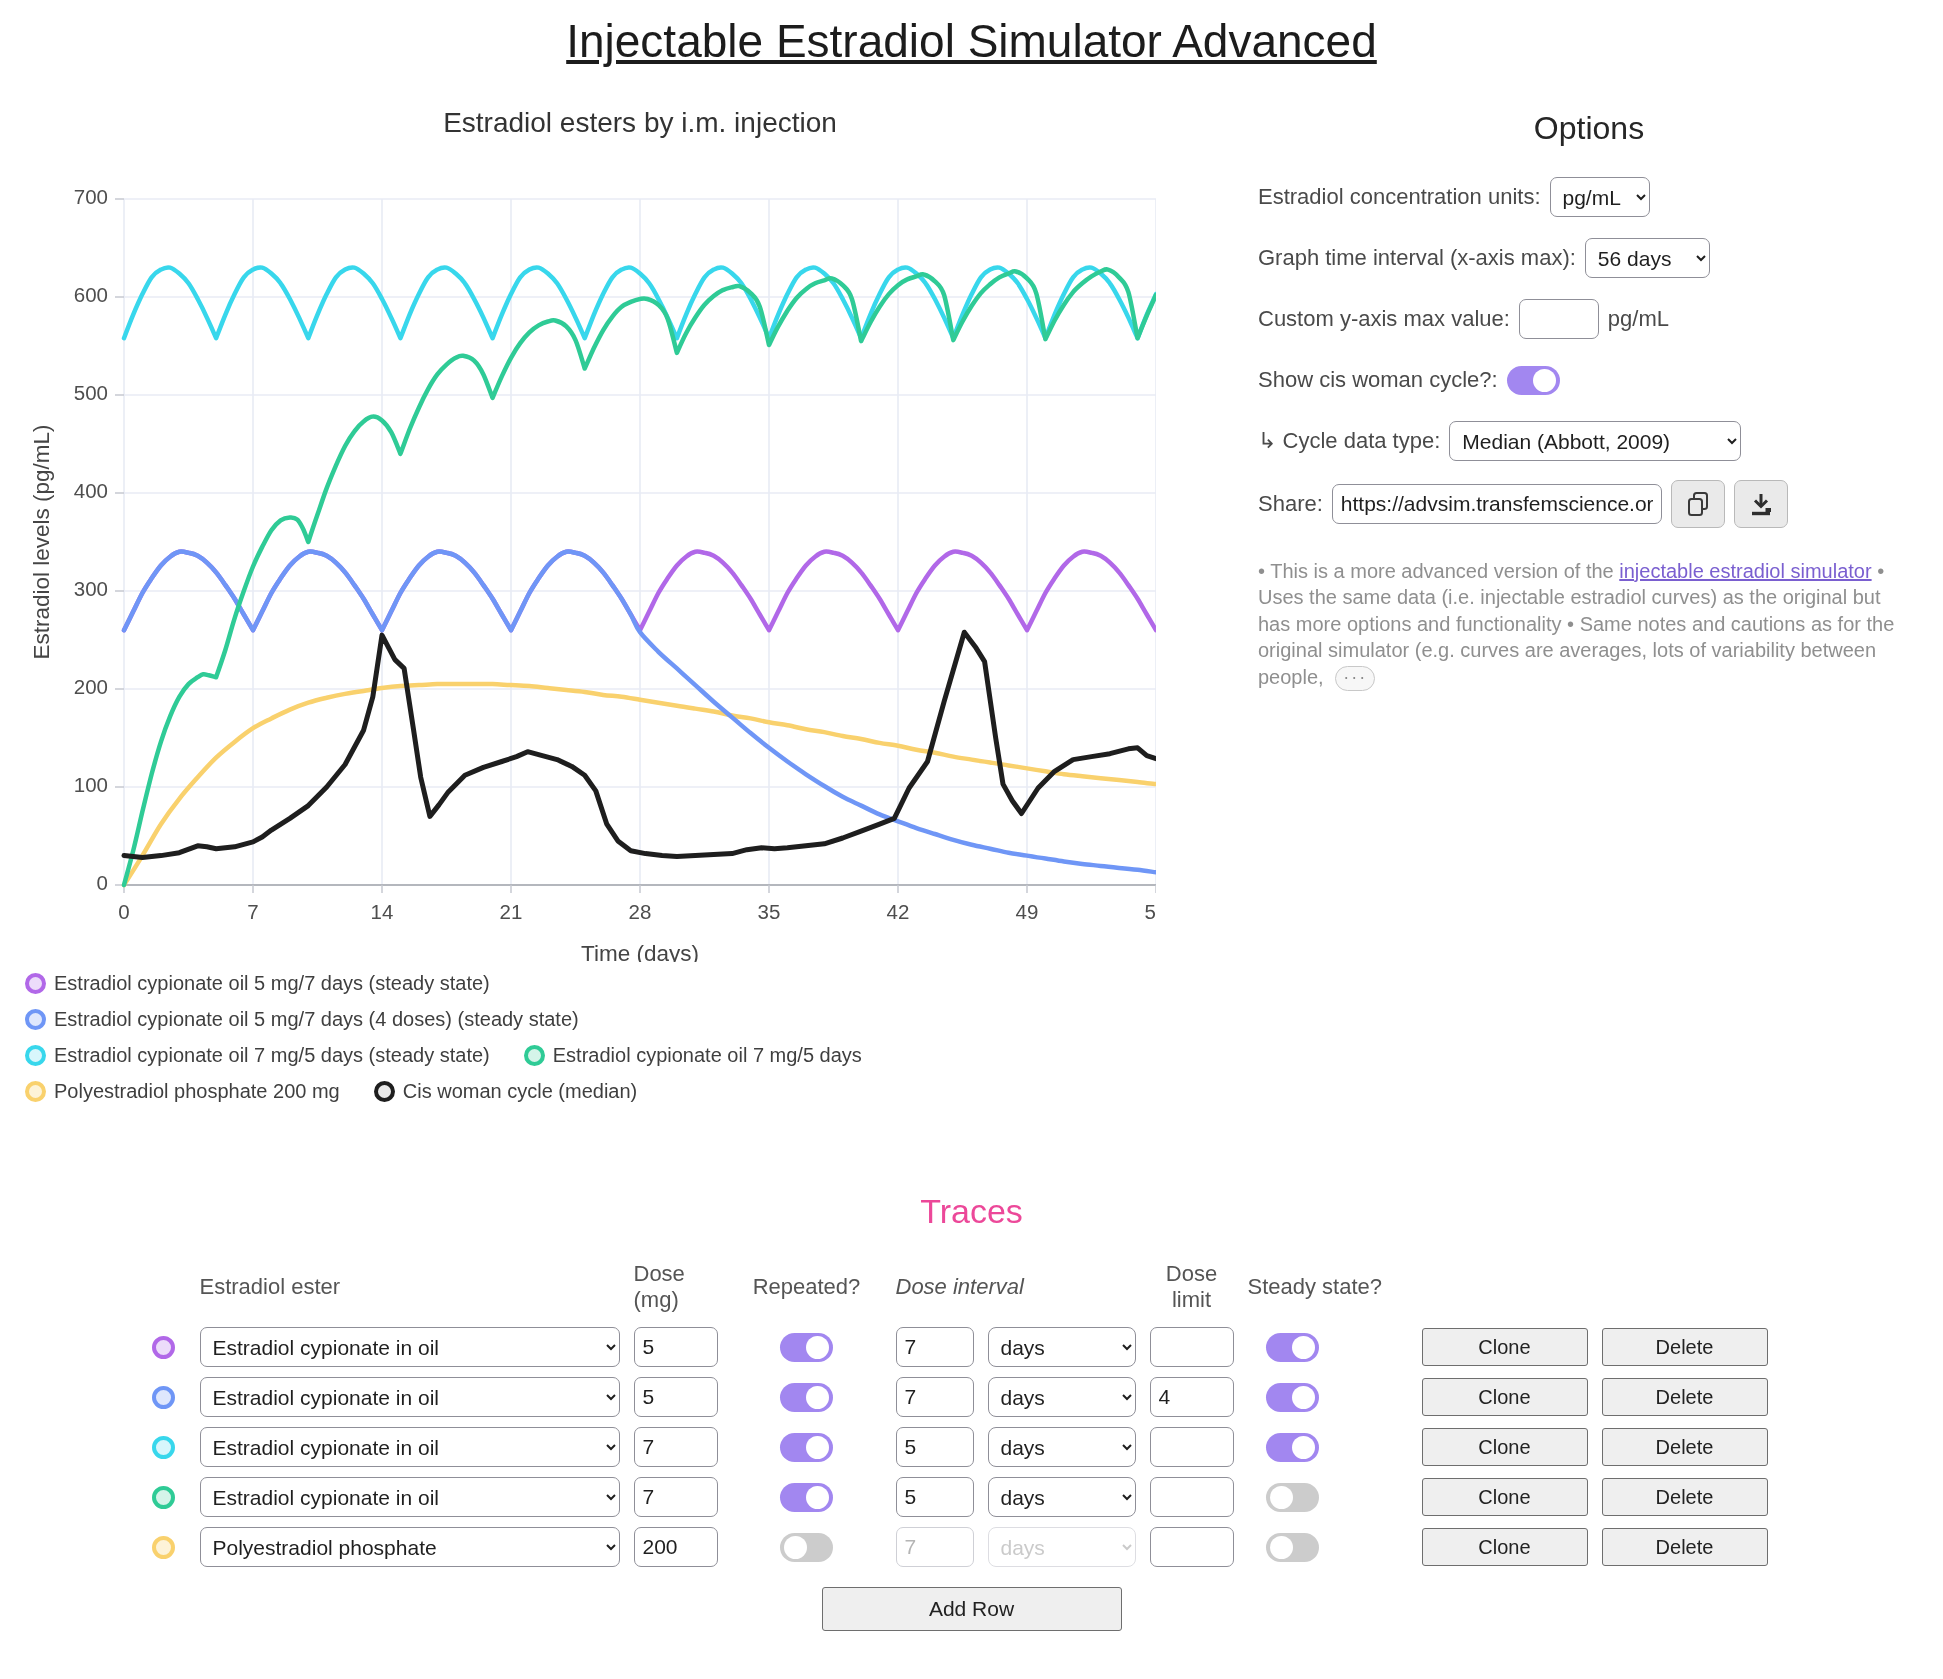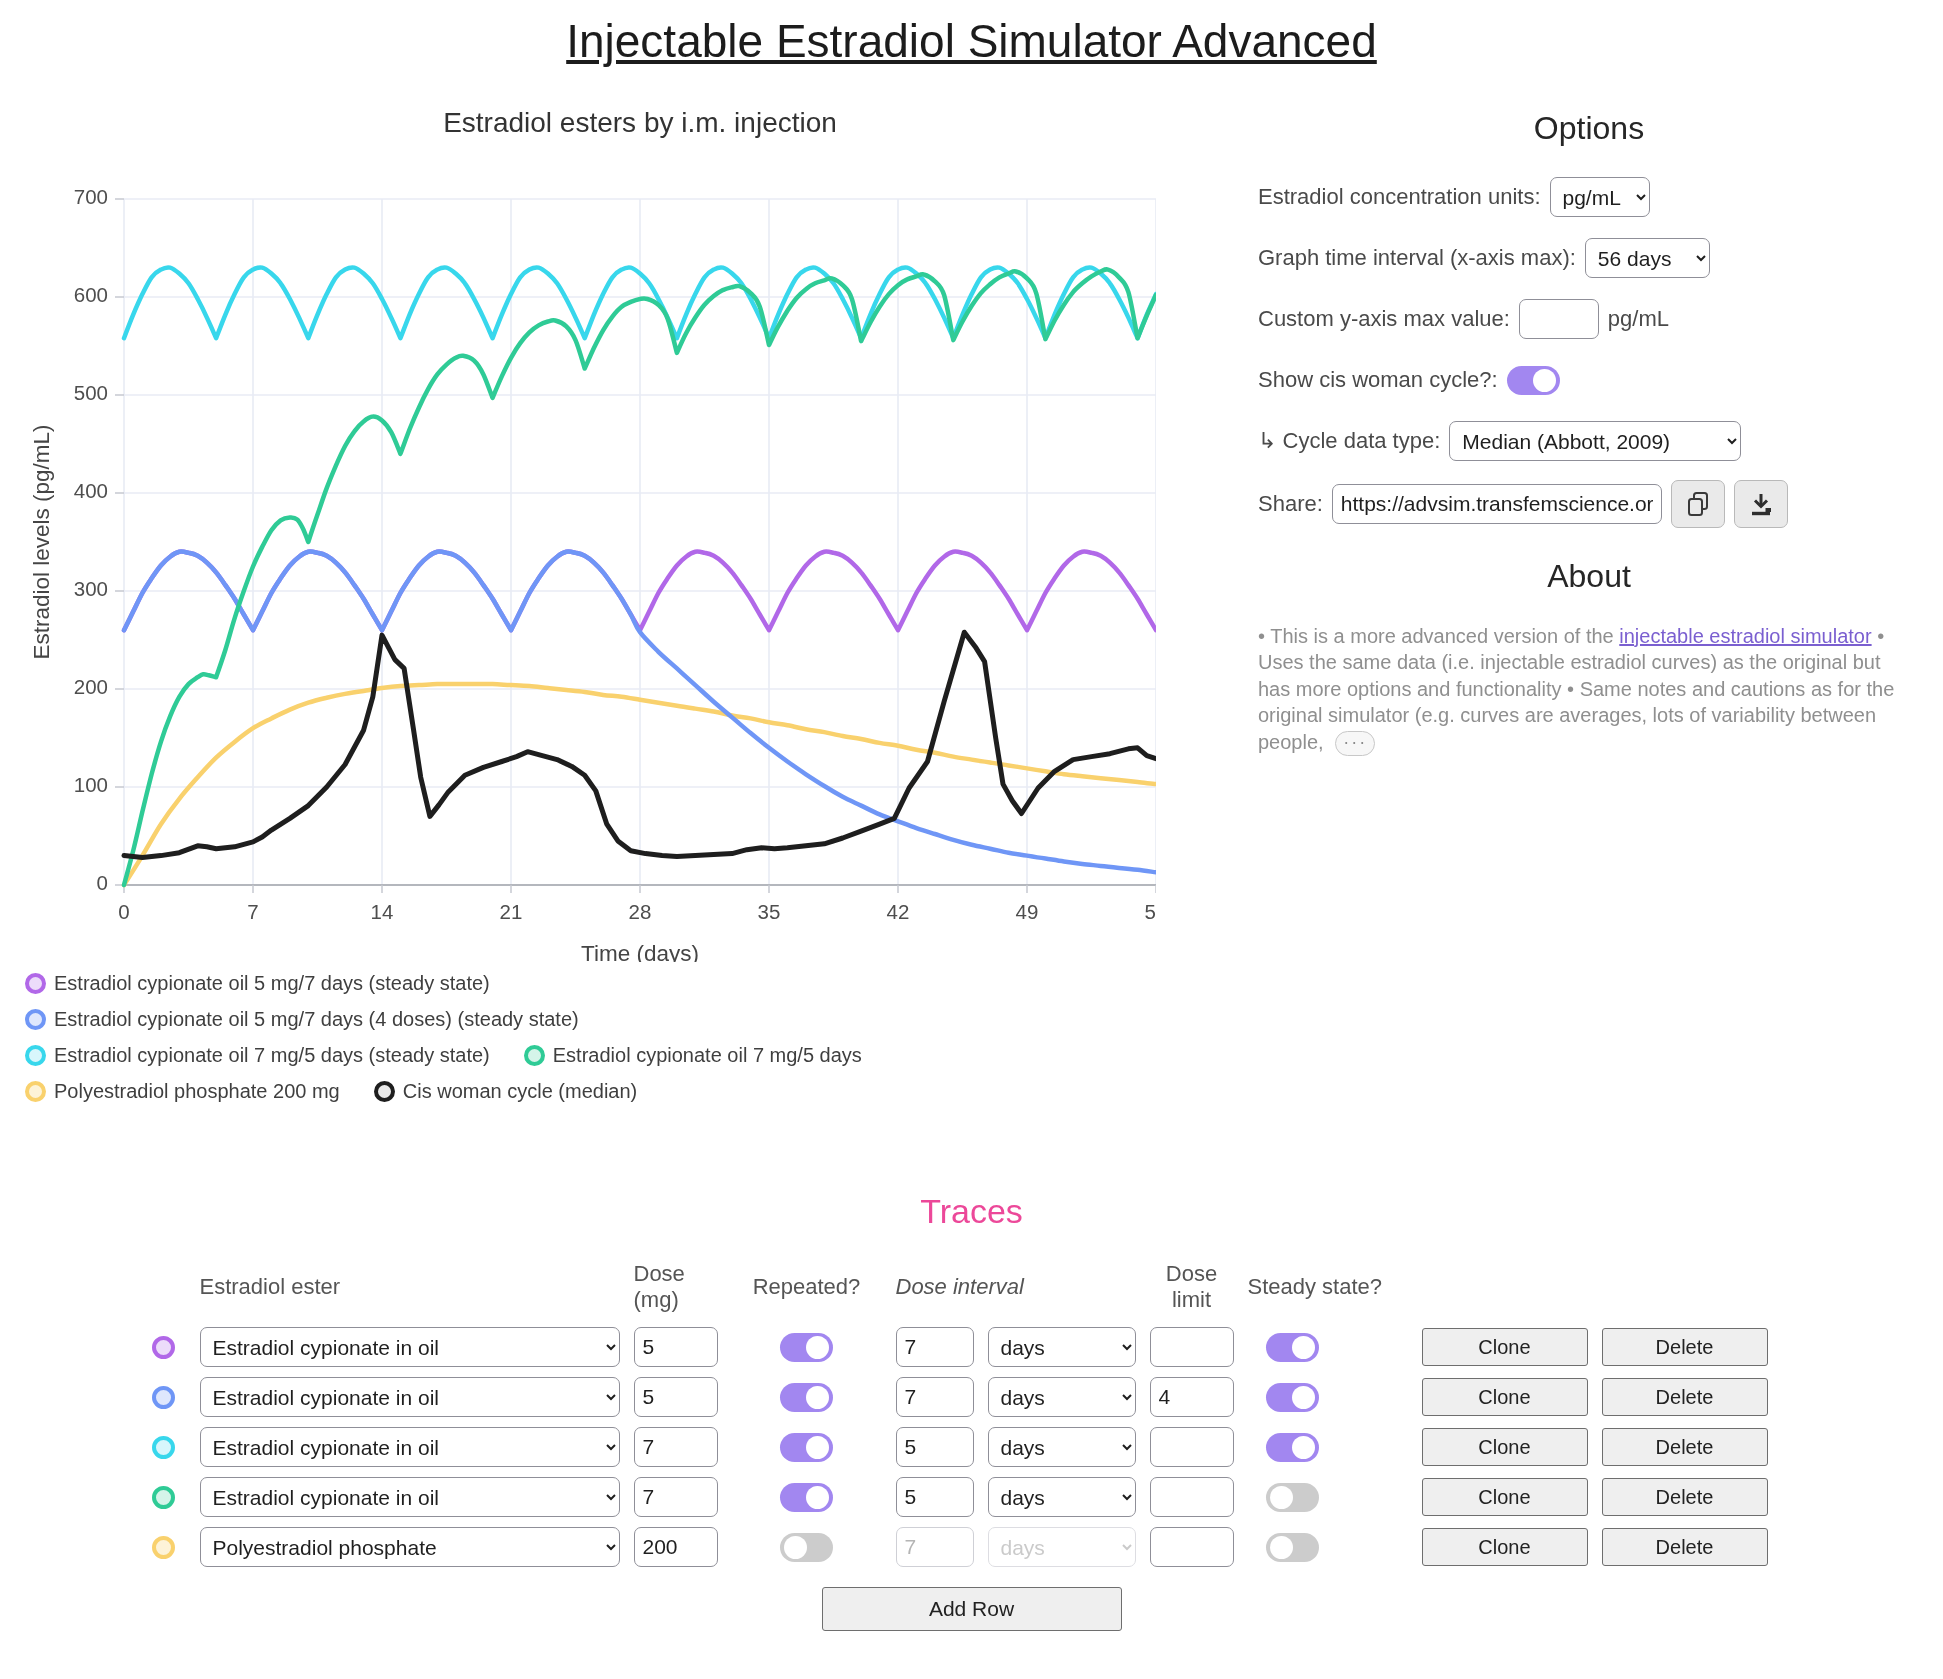--- a/index.html
+++ b/index.html
@@ -61,21 +61,21 @@
   .trace-grid{ width:1660px; margin:8px auto; display:grid;
     grid-template-columns:44px 420px 84px 150px 78px 148px 84px 160px 166px 166px;
     column-gap:14px; align-items:center; }
   .trace-header{ margin-bottom:14px; font-size:22px; color:#555; }
   .trace-header .hdr-center{ text-align:center; }
   .hdr-interval{ grid-column:5 / 7;font-style:italic; }
   .trace-row{ margin-bottom:10px; }
   .trace-marker{ width:23px; height:23px; border-radius:50%; border:4.5px solid #999; justify-self:center; }
   .ester-select{ width:100%; }
   .num-input{ width:100%; }
-  .unit-select{ width:100%; }
+  .unit-select{ width:100%;border-radius:8px; }
   .row-toggle{ justify-self:center; }
   .small-btn{ font-family:"Liberation Sans",sans-serif; font-size:20px; color:#222;
     background:#efefef; border:1px solid #6e6e6e; border-radius:3px; height:38px; width:100%; cursor:pointer; }
   .add-row-wrap{ text-align:center; margin-top:20px; }
   .add-row-btn{ font-family:"Liberation Sans",sans-serif; font-size:21px; color:#222;
     background:#efefef; border:1px solid #6e6e6e; border-radius:3px; width:300px; height:44px; cursor:pointer; }
 </style>
 </head>
 <body>
 
@@ -230,21 +230,20 @@
       <svg width="26" height="26" viewBox="0 0 26 26">
         <path d="M13 3v11" stroke="#2e2e2e" stroke-width="3" fill="none"></path>
         <path d="M7 9.5l6 6 6-6" stroke="#2e2e2e" stroke-width="3" fill="none"></path>
         <path d="M4 22.5h18" stroke="#2e2e2e" stroke-width="3.4"></path>
         <rect x="17.5" y="17" width="5.5" height="4" fill="#2e2e2e"></rect>
       </svg>
     </span>
   </div>
 
   <div class="about-wrap">
-    <div class="section-heading">About</div>
     <p class="about-text"><span>• This is a more advanced version of the </span><a href="#" class="about-link">injectable estradiol simulator</a><span> • Uses the same data (i.e. injectable estradiol curves) as the original but has more options and functionality • Same notes and cautions as for the original simulator (e.g. curves are averages, lots of variability between people,</span> <span class="ellipsis-btn">···</span></p>
   </div>
 </div>
 
 <div class="traces">
   <div class="traces-heading">Traces</div>
 
   <div class="trace-grid trace-header">
     <div></div>
     <div>Estradiol ester</div>

